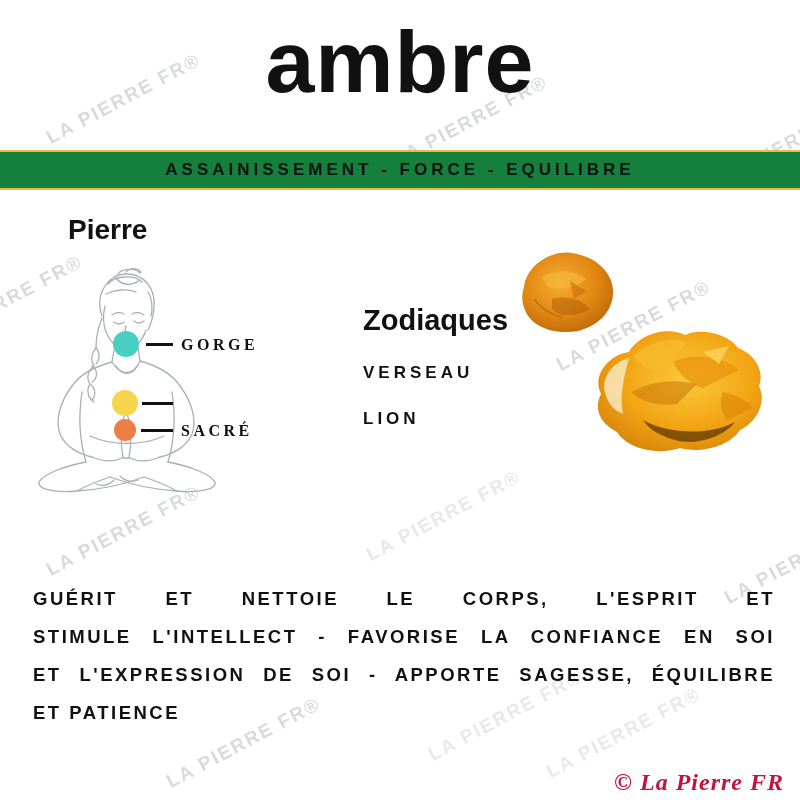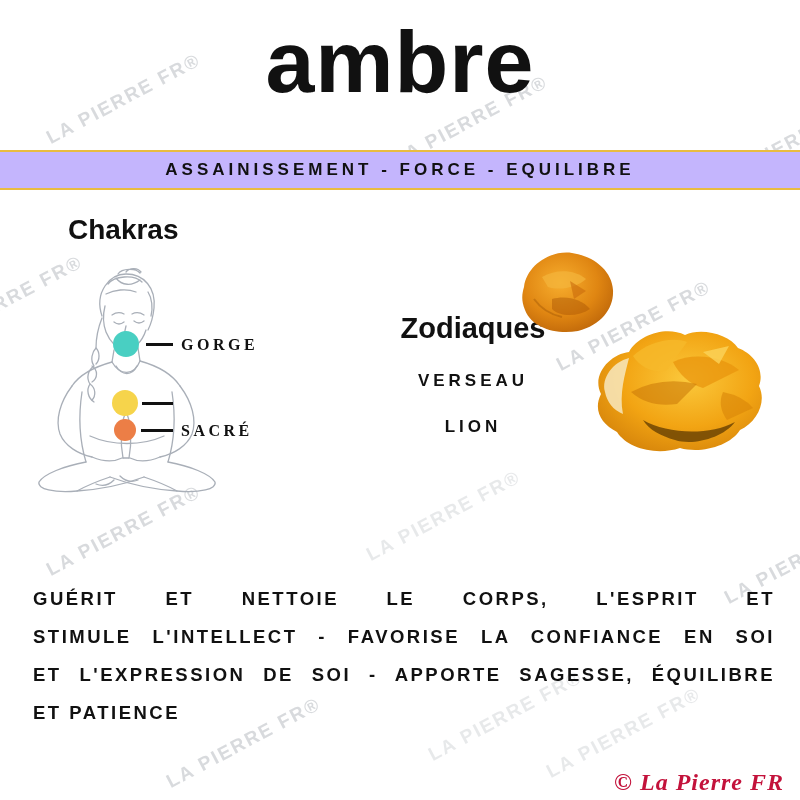--- a/index.html
+++ b/index.html
@@ -11,27 +11,27 @@
   .abs{position:absolute;}
 
   .title{
     left:0;right:0;top:18px;text-align:center;
     font-size:88px;font-weight:bold;letter-spacing:1px;line-height:1;
   }
   .banner{
     left:0;right:0;top:150px;height:36px;
     border-top:2px solid #E9BC3F;border-bottom:2px solid #E9BC3F;
     display:flex;align-items:center;justify-content:center;
-    background:#c4b5fd;
+    background:#15803d;
   }
   .banner-text{font-size:17px;font-weight:bold;letter-spacing:4px;}
 
   .section-h{font-weight:bold;}
   .chakras-h{left:68px;top:214px;font-size:28px;}
-  .zodiac-box{left:363px;top:312px;width:220px;text-align:center;}
+  .zodiac-box{left:363px;top:304px;width:220px;}
   .zodiac-h{font-size:29px;font-weight:bold;}
   .zodiac-item{font-size:17px;font-weight:bold;letter-spacing:4px;margin-top:26px;}
   .props-h{left:0;right:48px;top:508px;text-align:center;font-size:32px;}
 
   .figure-svg{left:22px;top:266px;}
   .stone-sm{left:512px;top:247px;}
   .stone-lg{left:583px;top:322px;}
 
   .dot{border-radius:50%;}
   .dot-gorge{left:113px;top:331px;width:26px;height:26px;}
@@ -82,21 +82,21 @@
   <span class="abs wm" style="left:168px;top:772px">LA PIERRE FR®</span>
   <span class="abs wm light" style="left:430px;top:745px">LA PIERRE FR®</span>
   <span class="abs wm light" style="left:548px;top:762px">LA PIERRE FR®</span>
 
   <div class="abs title">ambre</div>
 
   <div class="abs banner">
     <span class="banner-text">ASSAINISSEMENT - FORCE - EQUILIBRE</span>
   </div>
 
-  <div class="abs section-h chakras-h">Chakras</div>
+  <div class="abs section-h chakras-h">Pierre</div>
 
   <svg class="abs figure-svg" width="212" height="230" viewBox="0 0 212 230" fill="none" stroke="#a9afb8" stroke-width="1.3" stroke-linecap="round">
 
     <path d="M80,50 C72,26 88,8 104,8 C122,8 134,22 132,42 C131,52 128,60 126,64"></path>
     <path d="M86,18 C92,10 112,8 120,16 M94,12 C100,20 110,20 118,14 M84,28 C92,24 104,22 114,26 M126,26 C130,32 131,42 129,50"></path>
     <path d="M83,40 C81,48 81,58 84,66 C88,76 96,84 103,84 C112,84 120,76 124,64"></path>
 
     <path d="M96,8 C100,2 114,2 118,7 M104,6 C108,1 116,2 119,6"></path>
 
     <path d="M80,52 C76,62 74,72 74,82 C70,86 68,94 72,100 C66,104 64,112 68,118 C64,124 66,132 72,136"></path>

